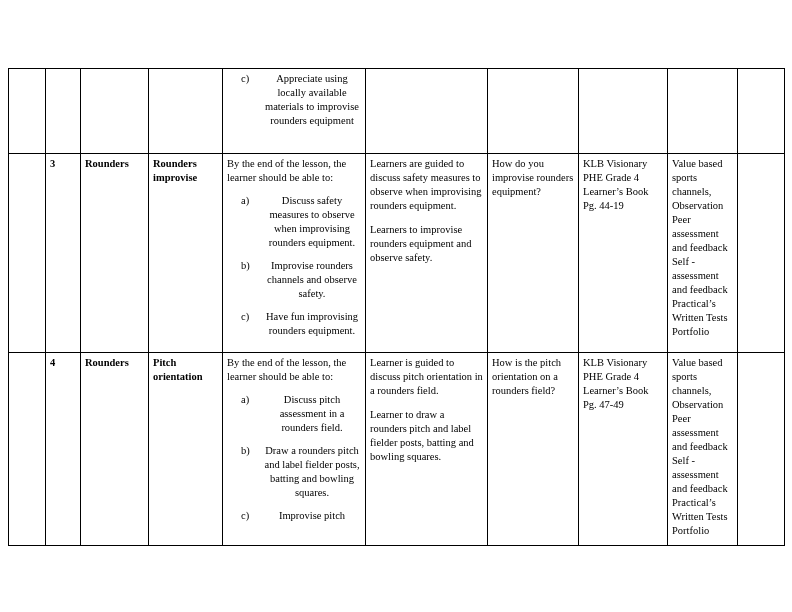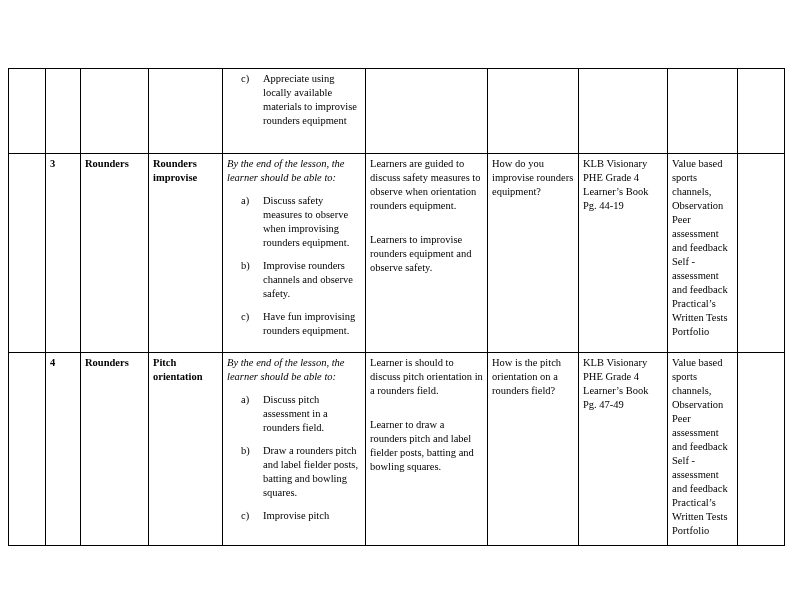--- a/index.html
+++ b/index.html
@@ -27,32 +27,32 @@
     table-layout: fixed;
   }
   table.sow td {
     border: 1px solid #000000;
     vertical-align: top;
     padding: 3px 4px;
     overflow: hidden;
   }
   .bold { font-weight: bold; }
   .para { margin: 0; }
-  .para + .para { margin-top: 20px; }
-  .oc-intro { margin: 0; font-style: italic; }
+  .para + .para { margin-top: 10px; }
+  .oc-intro { margin: 0; }
   .oc-item {
     display: flex;
     padding-left: 14px;
     margin-top: 9px;
   }
   .oc-item .oc-label {
     flex: 0 0 22px;
     width: 22px;
   }
-  .oc-item .oc-text { flex: 1; }
+  .oc-item .oc-text { flex: 1; text-align: center; }
 </style>
 </head>
 <body>
 
 <div class="page">
   <table class="sow">
     <colgroup>
       <col style="width:37px">
       <col style="width:35px">
       <col style="width:68px">
@@ -98,21 +98,21 @@
         <div class="oc-item">
           <span class="oc-label">b)</span>
           <span class="oc-text">Improvise rounders channels and observe safety.</span>
         </div>
         <div class="oc-item">
           <span class="oc-label">c)</span>
           <span class="oc-text">Have fun improvising rounders equipment.</span>
         </div>
       </td>
       <td>
-        <p class="para">Learners are guided to discuss safety measures to observe when orientation rounders equipment.</p>
+        <p class="para">Learners are guided to discuss safety measures to observe when improvising rounders equipment.</p>
         <p class="para">Learners to improvise rounders equipment and observe safety.</p>
       </td>
       <td>
         <p class="para">How do you improvise rounders equipment?</p>
       </td>
       <td>
         <p class="para">KLB Visionary PHE Grade 4 Learner’s Book Pg. 44-19</p>
       </td>
       <td>
         <p class="para">Value based sports channels, Observation Peer assessment and feedback Self - assessment and feedback Practical’s Written Tests Portfolio</p>
@@ -134,21 +134,21 @@
         <div class="oc-item">
           <span class="oc-label">b)</span>
           <span class="oc-text">Draw a rounders pitch and label fielder posts, batting and bowling squares.</span>
         </div>
         <div class="oc-item">
           <span class="oc-label">c)</span>
           <span class="oc-text">Improvise pitch</span>
         </div>
       </td>
       <td>
-        <p class="para">Learner is should to discuss pitch orientation in a rounders field.</p>
+        <p class="para">Learner is guided to discuss pitch orientation in a rounders field.</p>
         <p class="para">Learner to draw a rounders pitch and label fielder posts, batting and bowling squares.</p>
       </td>
       <td>
         <p class="para">How is the pitch orientation on a rounders field?</p>
       </td>
       <td>
         <p class="para">KLB Visionary PHE Grade 4 Learner’s Book Pg. 47-49</p>
       </td>
       <td>
         <p class="para">Value based sports channels, Observation Peer assessment and feedback Self - assessment and feedback Practical’s Written Tests Portfolio</p>

